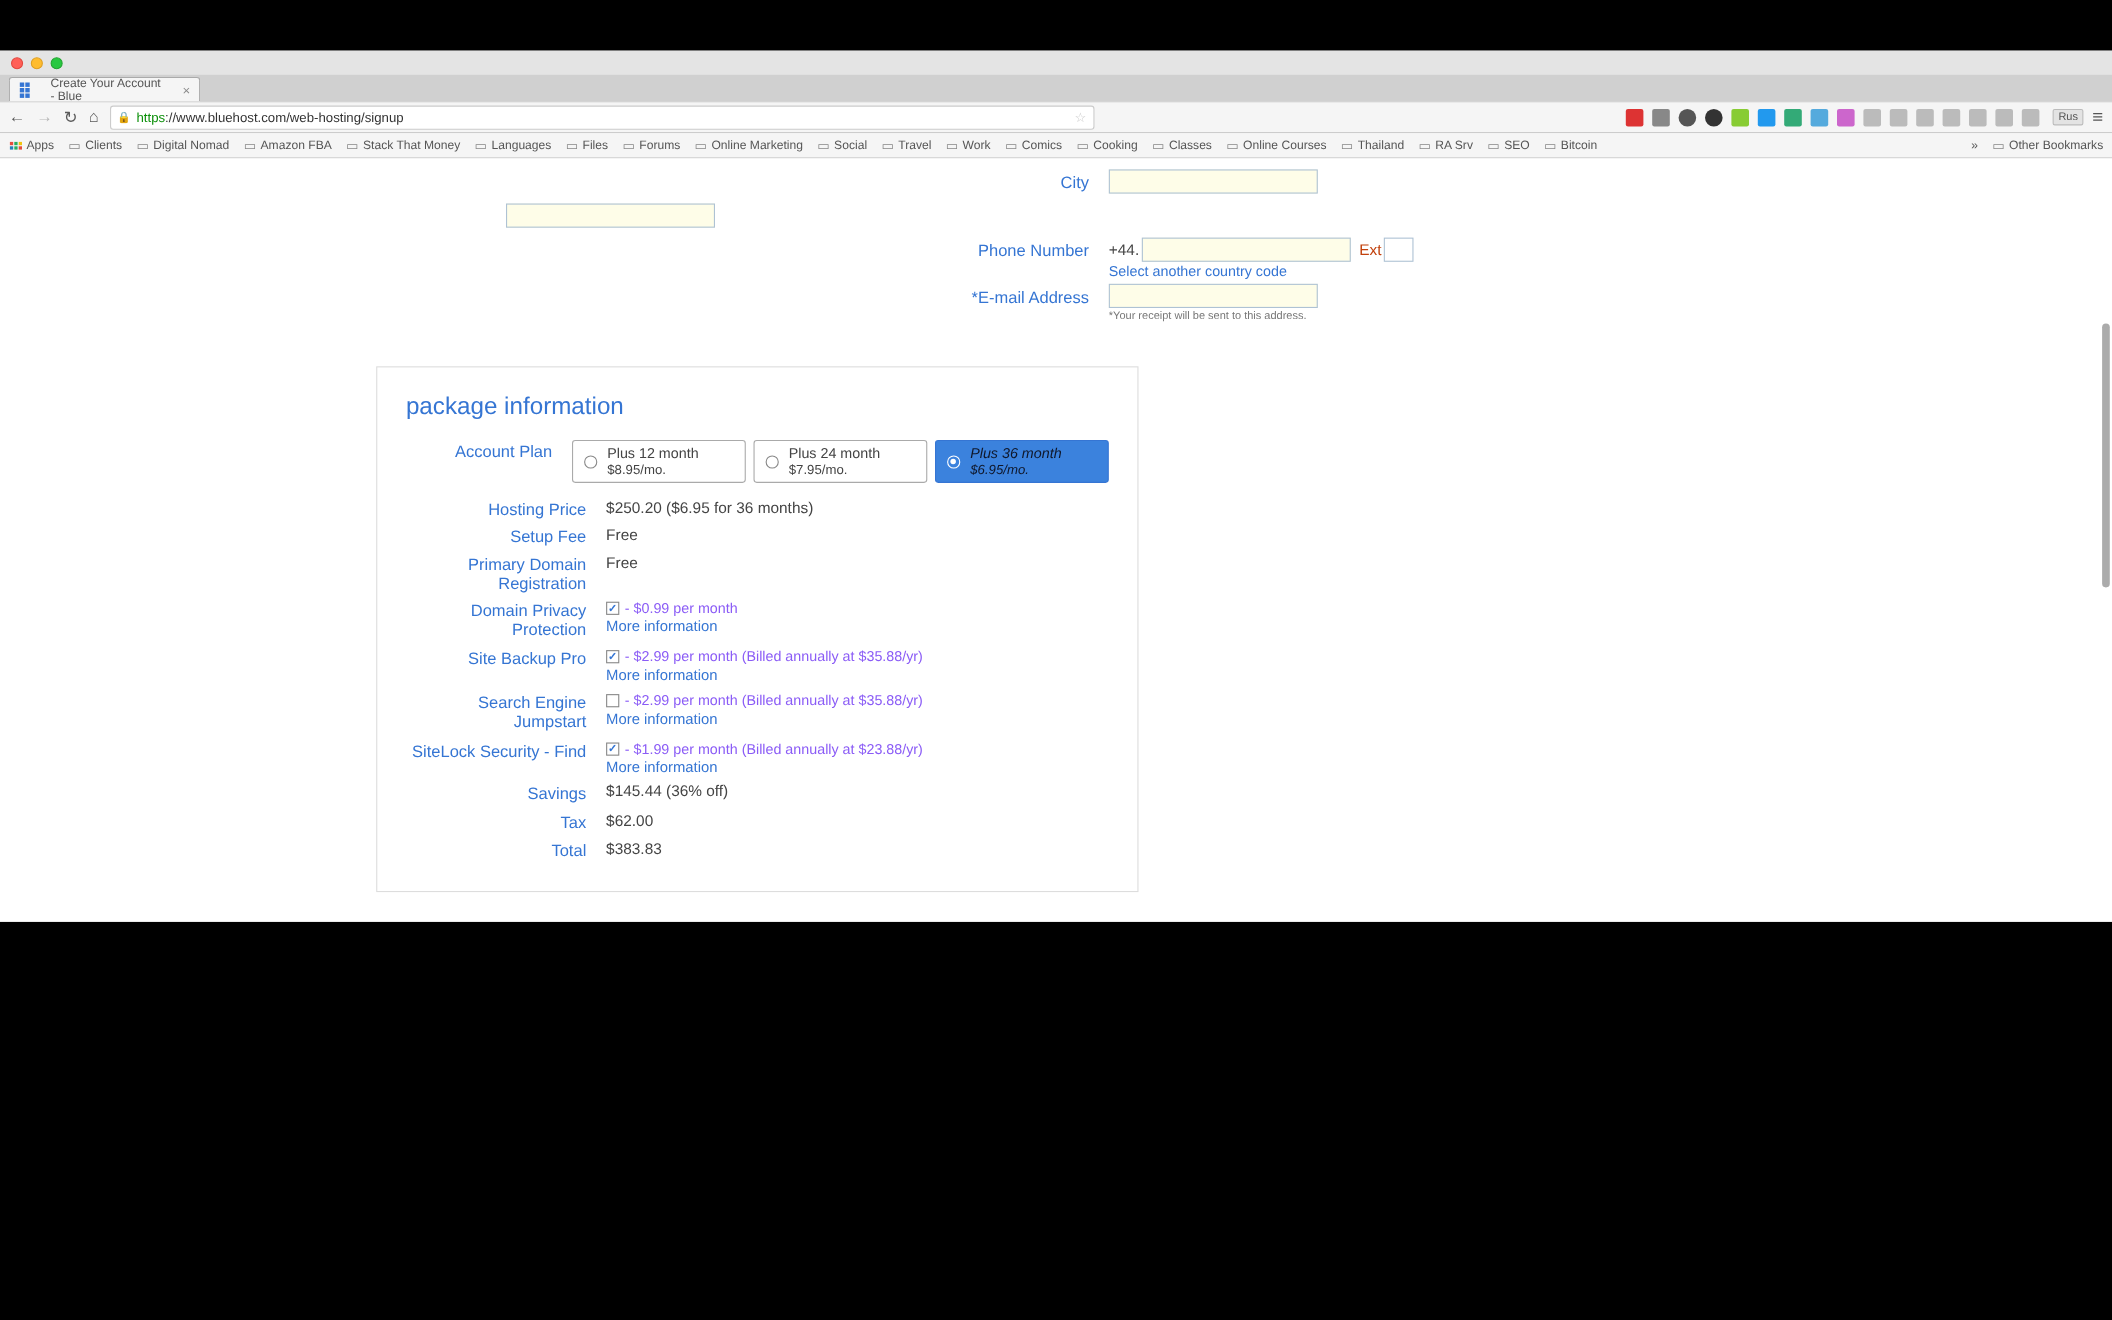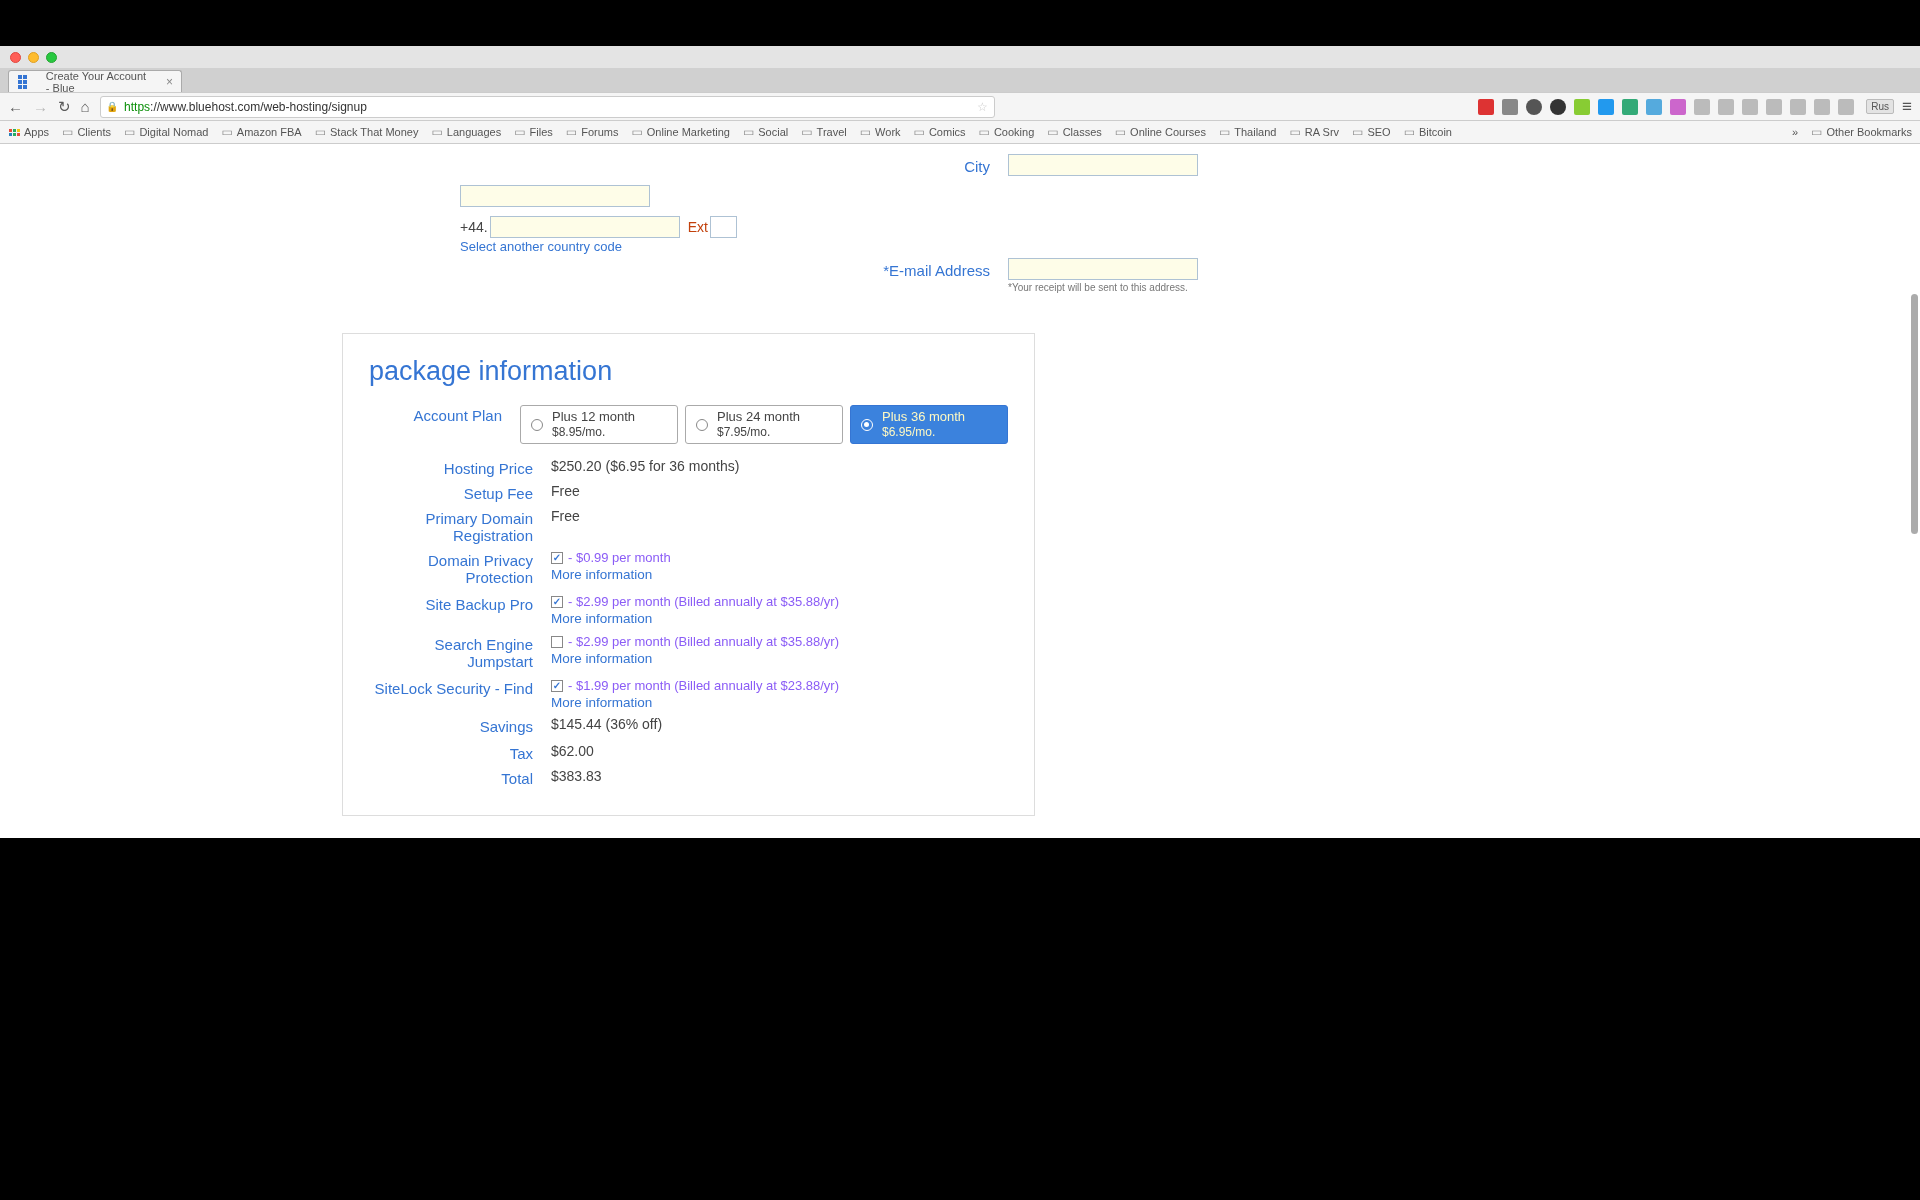--- a/index.html
+++ b/index.html
@@ -46,28 +46,28 @@
 .phone-row { display: flex; align-items: center; gap: 2px; }
 .prefix { color: #444; font-size: 14px; font-weight: 300; }
 .phone-input { width: 190px; }
 .ext-label { color: #c2410c; font-size: 14px; margin-left: 6px; font-weight: 300; }
 .ext-input { width: 27px; background: #fff; }
 .link-small { color: #3575d3; font-size: 13px; cursor: pointer; margin-top: 1px; font-weight: 300; }
 .hint-text { color: #777; font-size: 10px; margin-top: 2px; font-style: italic-off; font-weight: 300; }
 
 
 .package-box { width: 693px; margin: 40px auto 0 342px; border: 1px solid #ddd; padding: 22px 26px 22px 26px; }
-.section-title { color: #3575d3; font-size: 27px; font-weight: 300; margin-bottom: 18px; }
+.section-title { color: #3575d3; font-size: 22px; font-weight: 300; margin-bottom: 18px; }
 .pkg-row { display: flex; align-items: flex-start; margin-bottom: 6px; }
 .pkg-label { width: 182px; text-align: right; padding-right: 18px; color: #3575d3; font-size: 15px; font-weight: 300; padding-top: 2px; }
 .pkg-value { flex: 1; color: #444; font-size: 14px; font-weight: 300; }
 .plans { display: flex; gap: 7px; }
 .plan-card { border: 1px solid #aaa; border-radius: 3px; padding: 5px 10px; display: flex; align-items: center; gap: 9px; cursor: pointer; background: #fff; width: 158px; height: 39px; }
 .plan-radio { width: 12px; height: 12px; border: 1.5px solid #888; border-radius: 50%; flex-shrink: 0; position: relative; }
-.plan-card.selected { background: #3b82dd; border-color: #3575d3; color: #fef9c3; }
+.plan-card.selected { background: #3b82dd; border-color: #3575d3; color: #0f172a; font-style: italic; }
 .plan-card.selected .plan-radio { border-color: #fff; }
 .plan-card.selected .plan-radio::after { content:''; position:absolute; top:2px; left:2px; width:5px; height:5px; background:#fff; border-radius:50%; }
 .plan-text { font-size: 13px; line-height: 1.1; font-weight: 300; }
 .plan-text .price { font-size: 12px; }
 .addon-row .pkg-value { display: flex; flex-direction: column; gap: 2px; }
 .addon-line { display: flex; align-items: center; gap: 5px; }
 .checkbox { width: 12px; height: 12px; border: 1px solid #888; display: inline-flex; align-items: center; justify-content: center; font-size: 10px; color: #3575d3; background: #fff; flex-shrink: 0; }
 .checkbox.checked::after { content: "✓"; color: #3575d3; font-weight: bold; }
 .addon-text { color: #8b5cf6; font-size: 13px; }
 .more-info { color: #3575d3; font-size: 13.5px; cursor: pointer; }
@@ -236,20 +236,21 @@
         <div class="form-value">
             <input class="text-input filled" style="">
           </div>
       </div>
       <div class="form-row">
         <div class="form-value">
             <input class="text-input filled" style="">
           </div>
       </div>
       <div class="form-row">
+        <div class="form-label">Phone Number</div>
         <div class="form-value">
           <div class="phone-row">
             <span class="prefix">+44.</span>
             <input class="text-input phone-input filled" style="">
             <span class="ext-label">Ext</span>
             <input class="text-input ext-input" style="background: rgb(255, 255, 255);">
           </div>
           <span class="link-small">Select another country code</span>
         </div>
       </div>

